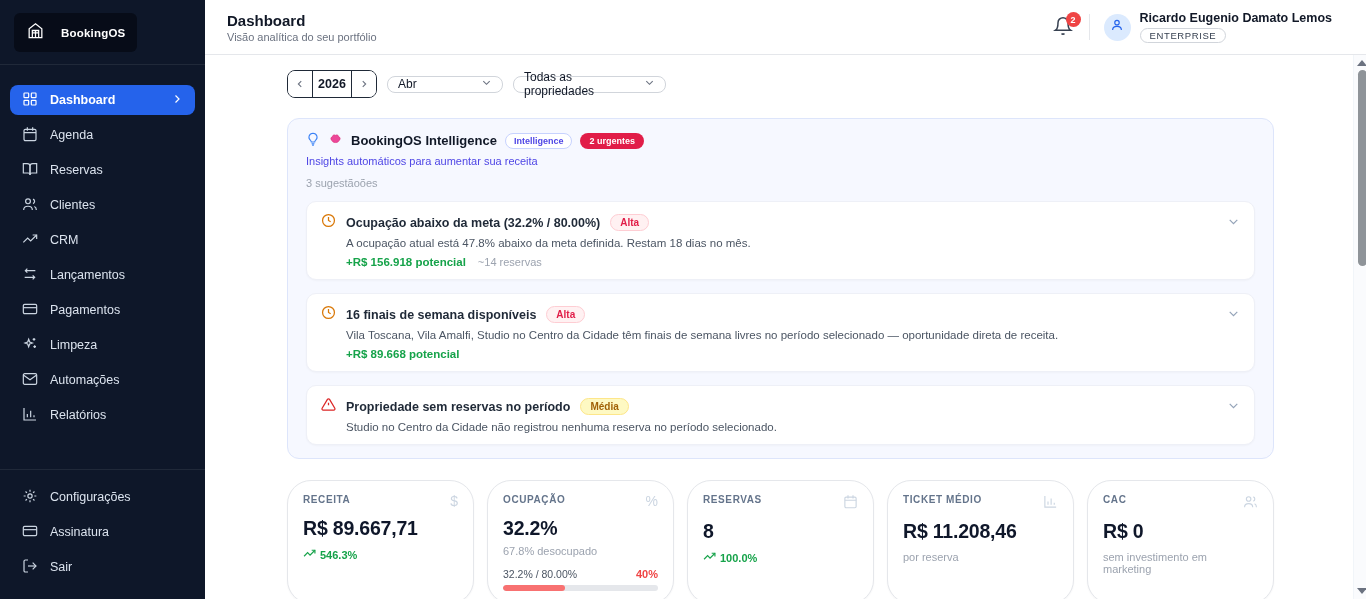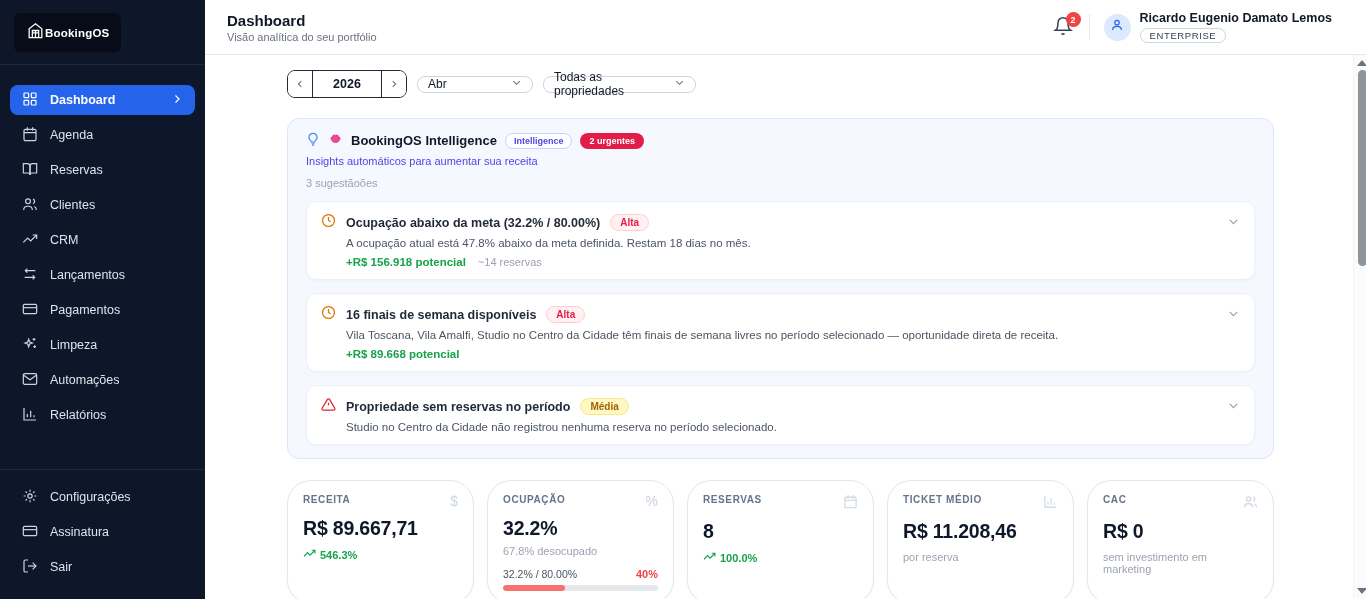--- a/index.html
+++ b/index.html
@@ -2,21 +2,21 @@
 <html><head>
 <meta charset="utf-8">
 <style>
   * { margin:0; padding:0; box-sizing:border-box; }
   html,body { width:1366px; height:599px; overflow:hidden; font-family:"Liberation Sans", sans-serif; background:#fff; color:#111827; }
   .app { display:flex; width:1366px; height:599px; }
 
   
   .sidebar { width:205px; min-width:205px; background:#0e1729; color:#e2e8f0; display:flex; flex-direction:column; }
   .logo-wrap { padding:13px 14px 12px; border-bottom:1px solid rgba(255,255,255,.08); }
-  .logo-box { display:inline-flex; align-items:center; gap:0; background:#070c18; border-radius:6px; padding:8px 12px; }
+  .logo-box { display:inline-flex; align-items:center; gap:16px; background:#070c18; border-radius:6px; padding:8px 12px; }
   .logo-box svg { width:19px; height:19px; stroke:#fff; }
   .logo-text { font-size:11.5px; font-weight:bold; color:#fff; letter-spacing:.2px; }
   .nav { padding:20px 10px 0; flex:1; }
   .nav-item { display:flex; align-items:center; gap:12px; height:30px; padding:0 12px; border-radius:8px; font-size:12.5px; font-weight:500; color:#dbe3ee; margin-bottom:5px; cursor:pointer; }
   .nav-item svg { width:16px; height:16px; stroke:#cbd5e1; flex:0 0 auto; }
   .nav-item.active { background:#2563eb; color:#fff; font-weight:bold; }
   .nav-item.active svg { stroke:#fff; }
   .nav-item .chev { margin-left:auto; }
   .nav-item .chev svg { width:12px; height:12px; }
   .sidebar-bottom { padding:12px 10px 12px; border-top:1px solid rgba(255,255,255,.08); }
@@ -37,21 +37,21 @@
   .user-name { font-size:12.5px; font-weight:bold; color:#111827; }
   .plan-badge { display:inline-block; margin-top:3px; font-size:9.5px; letter-spacing:.6px; color:#374151; border:1px solid #d1d5db; border-radius:999px; padding:1px 9px; font-weight:500; }
 
   .content { position:relative; flex:1; overflow:hidden; padding:15px 96px 0 82px; }
 
   
   .filters { display:flex; align-items:center; gap:10px; margin-bottom:20px; }
   .year-stepper { display:inline-flex; align-items:stretch; border:1.5px solid #1f2937; border-radius:8px; height:28px; overflow:hidden; background:#fff; }
   .year-btn { width:24px; display:flex; align-items:center; justify-content:center; cursor:pointer; background:#fff; }
   .year-btn svg { width:10px; height:10px; stroke:#6b7280; }
-  .year-value { width:70px; display:flex; align-items:center; justify-content:center; font-size:12.5px; font-weight:bold; border-left:1.5px solid #1f2937; border-right:1.5px solid #1f2937; }
+  .year-value { width:40px; display:flex; align-items:center; justify-content:center; font-size:12.5px; font-weight:bold; border-left:1.5px solid #1f2937; border-right:1.5px solid #1f2937; }
   .select { display:inline-flex; align-items:center; justify-content:space-between; height:17px; border:1px solid #d1d5db; border-radius:8px; background:#fff; padding:0 10px; font-size:12px; color:#111827; cursor:pointer; }
   .select svg { width:11px; height:11px; stroke:#6b7280; margin-left:8px; }
   .select.month { width:116px; }
   .select.property { width:153px; }
 
   
   .intel { background:#f6f8ff; border:1px solid #dde5fb; border-radius:12px; padding:12px 0 2px; margin-bottom:21px; }
   .intel-head { display:flex; align-items:flex-start; padding:0 18px;flex-direction:column; }
   .intel-head-left { flex:1; }
   .intel-title-row { display:flex; align-items:center; gap:8px; }

